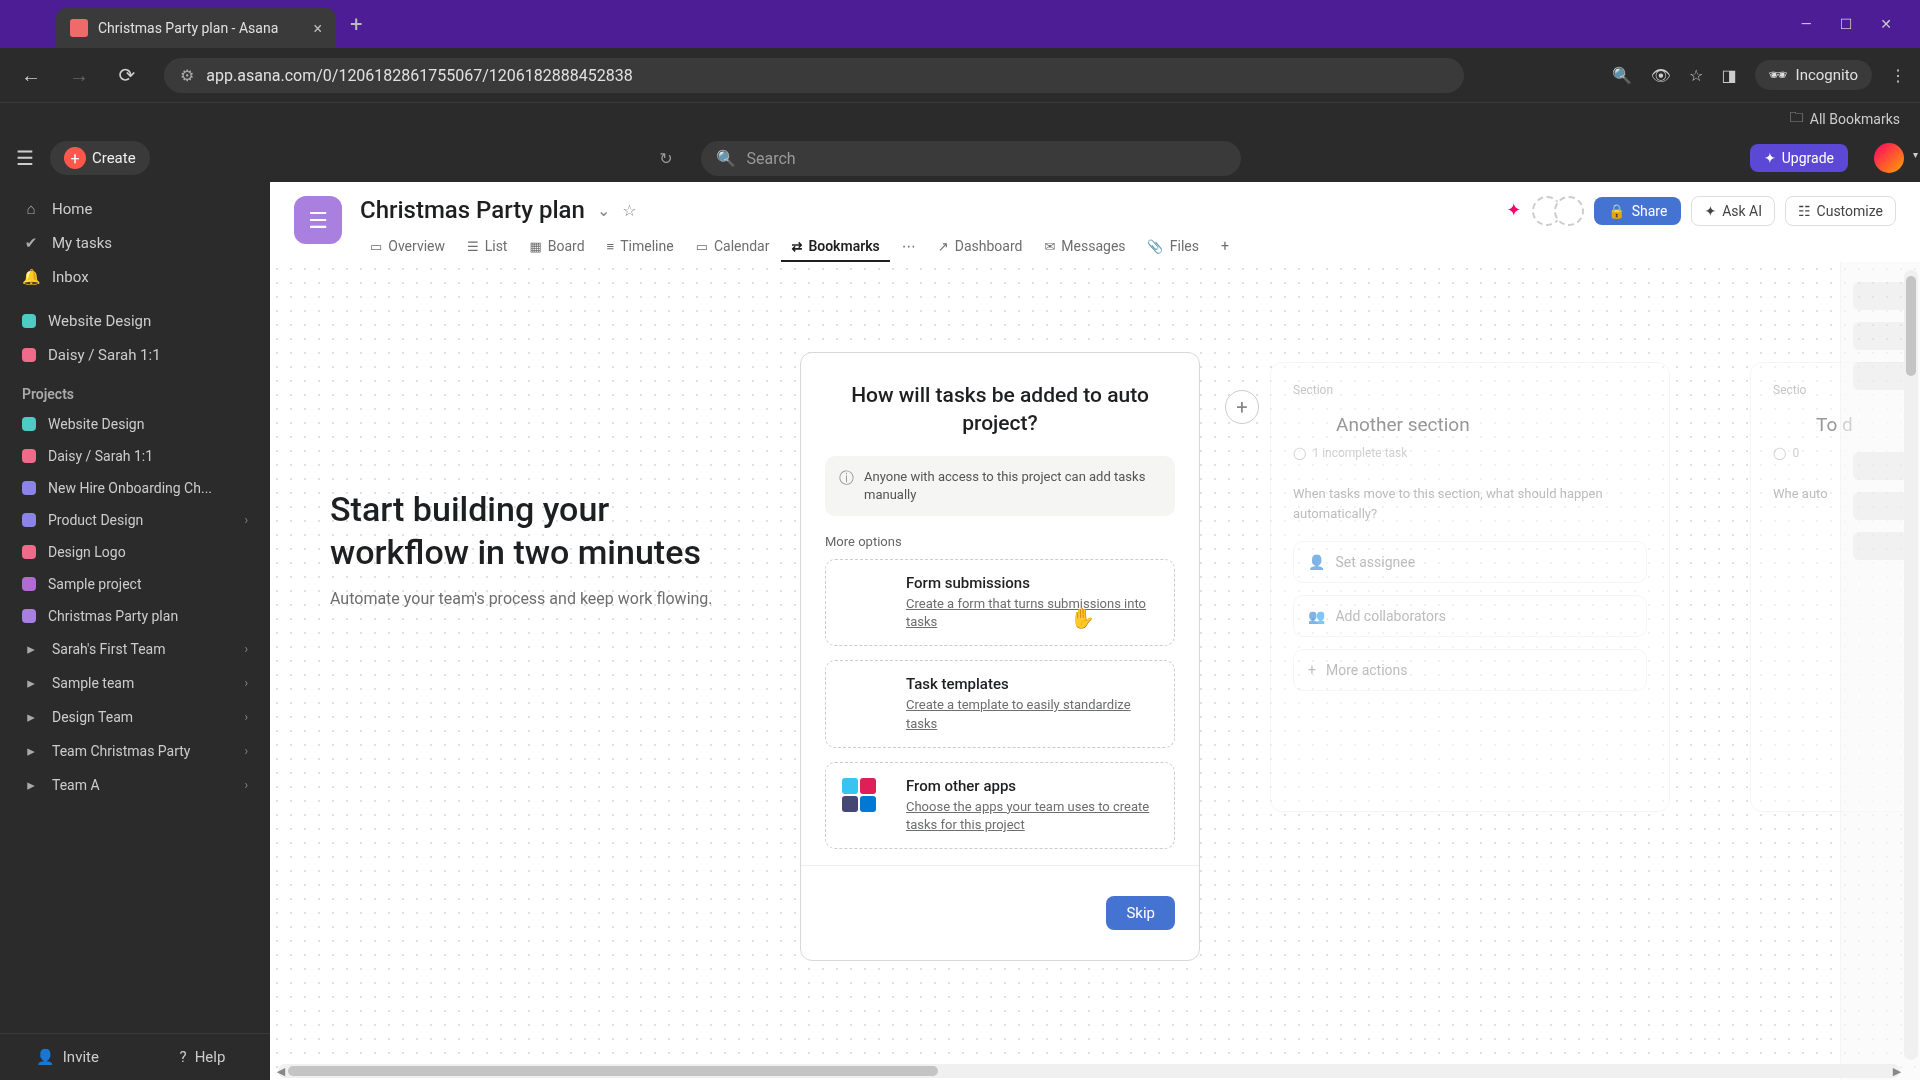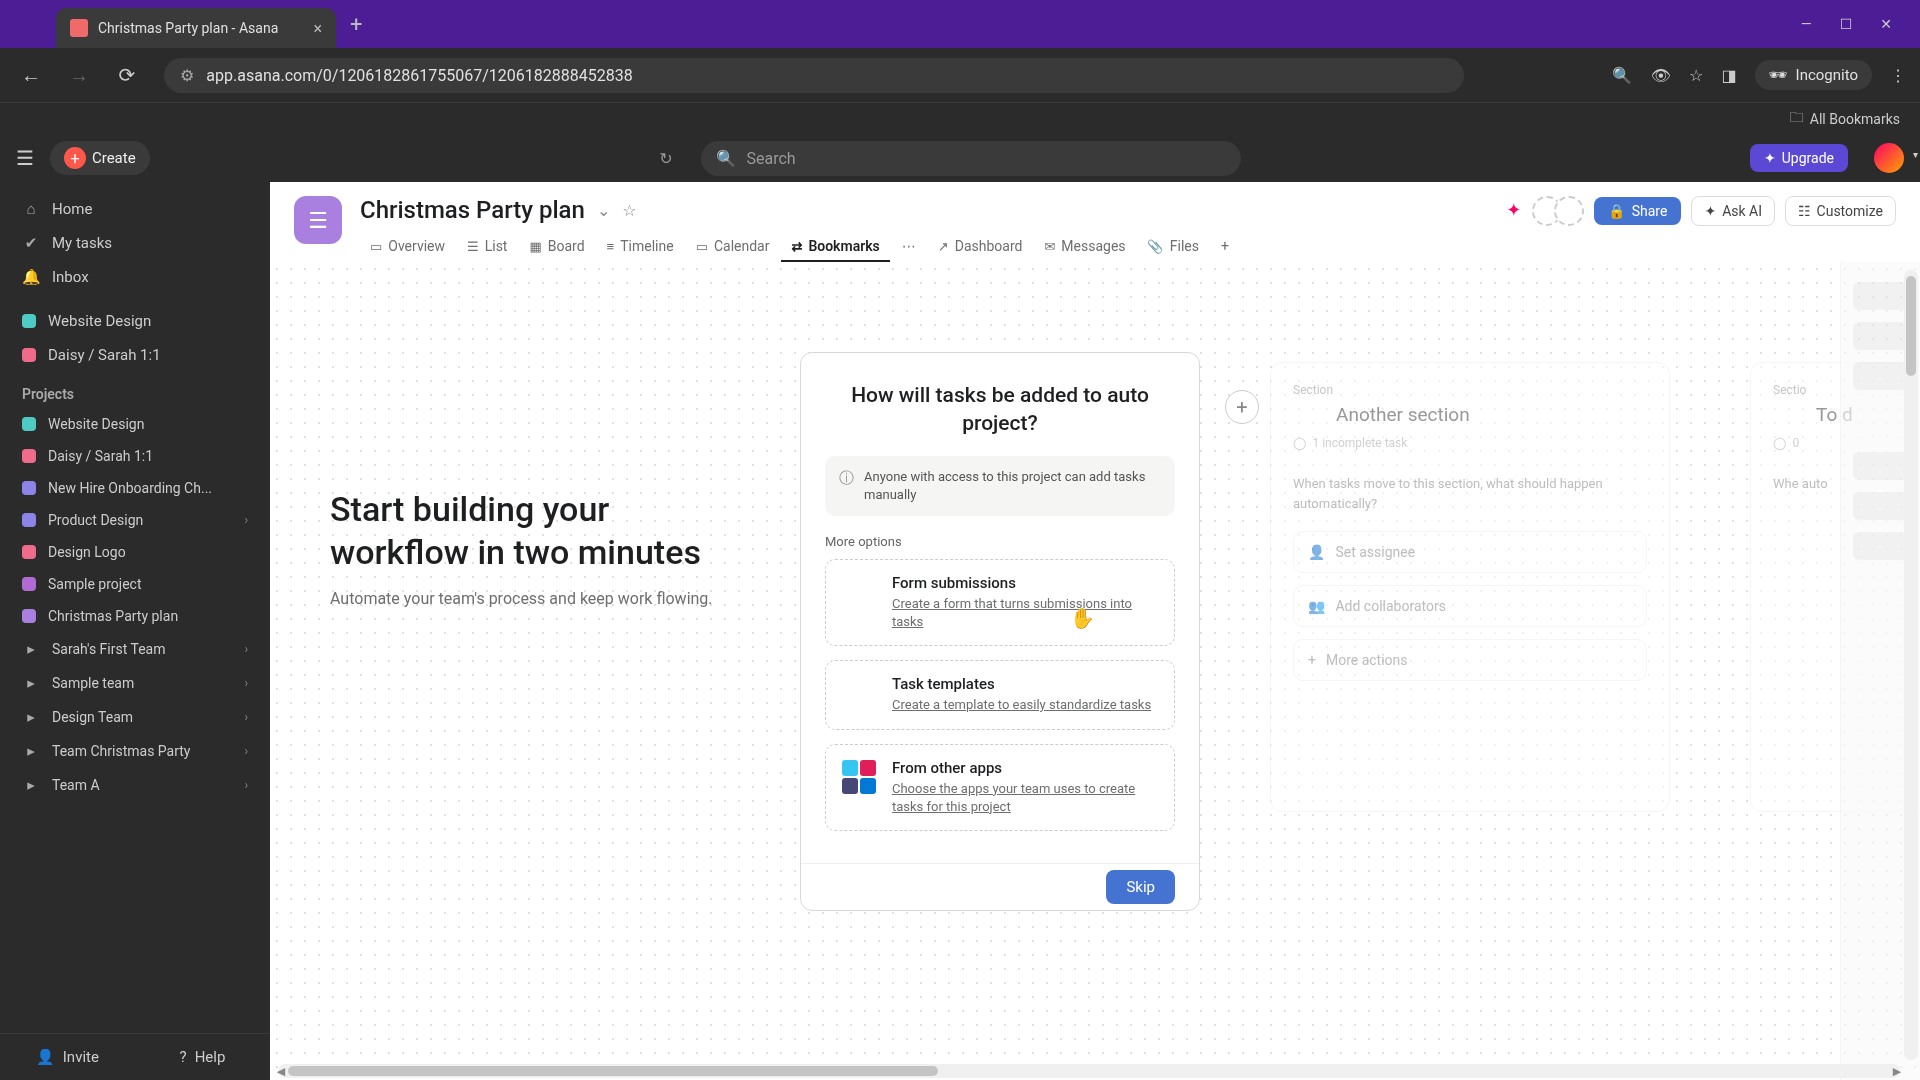--- a/index.html
+++ b/index.html
@@ -77,34 +77,34 @@
 .intro h1 { font-size:34px; font-weight:500; color:#1e1f21; line-height:1.25; margin-bottom:14px; }
 .intro p { font-size:16px; color:#6d6e6f; line-height:1.5; }
 
 .card { position:absolute; background:#fff; border:1px solid #d8d8d8; border-radius:12px; box-shadow:none; }
 .card.main { left:530px; top:90px; width:400px; padding:28px 24px 0; }
 .card.main h2 { font-size:21px; font-weight:500; text-align:center; color:#1e1f21; line-height:1.35; margin-bottom:18px; }
 .info-box { background:#f5f5f4; border-radius:10px; padding:12px 14px; display:flex; gap:10px; align-items:flex-start; margin-bottom:18px; }
 .info-box .ii { color:#999; font-size:15px; margin-top:1px; }
 .info-box .it { font-size:13px; color:#555; line-height:1.4; }
 .more-label { font-size:13px; color:#666; margin-bottom:10px; }
-.opt { border:1px dashed #ccc; border-radius:10px; padding:14px 16px; margin-bottom:14px; display:flex; gap:14px; cursor:pointer; }
+.opt { border:1px dashed #ccc; border-radius:10px; padding:14px 16px; margin-bottom:14px; display:flex; gap:28px; cursor:pointer; }
 .opt .oicon { width:36px; height:36px; flex-shrink:0; display:flex; flex-wrap:wrap; gap:2px; align-content:center; }
 .opt .oicon span { width:16px; height:16px; border-radius:3px; }
 .opt .otext .ot { font-size:15px; font-weight:500; color:#1e1f21; margin-bottom:3px; }
 .opt .otext .od { font-size:13px; color:#6d6e6f; line-height:1.4;text-decoration:underline; }
-.card-footer { border-top:1px solid #eee; margin:32px -24px 0; padding:6px 24px; display:flex; justify-content:flex-end; }
+.card-footer { border-top:1px solid #eee; margin:16px -24px 0; padding:30px 24px; display:flex; justify-content:flex-end; }
 .skip-btn { background:#4573d2; color:#fff; border-radius:8px; padding:8px 20px; font-size:15px; cursor:pointer; }
 
 .plus-node { position:absolute; left:955px; top:128px; width:34px; height:34px; border-radius:50%; border:1px solid #ccc; background:#fff; display:flex; align-items:center; justify-content:center; color:#888; font-size:20px; cursor:pointer; }
 
 .section-card { position:absolute; background:#fff; border:1px solid #eee; border-radius:12px; padding:20px 22px; opacity:0.55; }
 .section-card.s1 { left:1000px; top:100px; width:400px; height:450px; }
 .section-card.s2 { left:1480px; top:100px; width:200px; height:450px; }
-.sec-label { font-size:12px; color:#999; margin-bottom:6px; }
+.sec-label { font-size:12px; color:#999; margin-bottom:16px; }
 .sec-title { font-size:19px; color:#444; margin-bottom:10px;margin-left:43px; }
 .sec-sub { font-size:12px; color:#aaa; display:flex; align-items:center; gap:6px; margin-bottom:24px; }
 .sec-hint { font-size:13px; color:#888; line-height:1.5; margin-bottom:18px; }
 .sec-action { border:1px solid #eee; border-radius:10px; padding:12px 14px; font-size:14px; color:#888; display:flex; align-items:center; gap:10px; margin-bottom:12px; cursor:pointer; }
 
 .side-strip { position:absolute; right:0; top:0; width:80px; height:100%; background:#fafafa; border-left:1px solid #eee; padding:20px 12px; opacity:0.6; }
 .strip-block { height:28px; background:#e8e8e8; border-radius:6px; margin-bottom:12px; }
 
 .hscroll { position:absolute; left:8px; bottom:2px; right:20px; height:14px; background:#f0f0f0; border-radius:7px; }
 .hscroll .thumb { position:absolute; left:10px; top:2px; height:10px; width:650px; background:#c4c4c4; border-radius:5px; }

